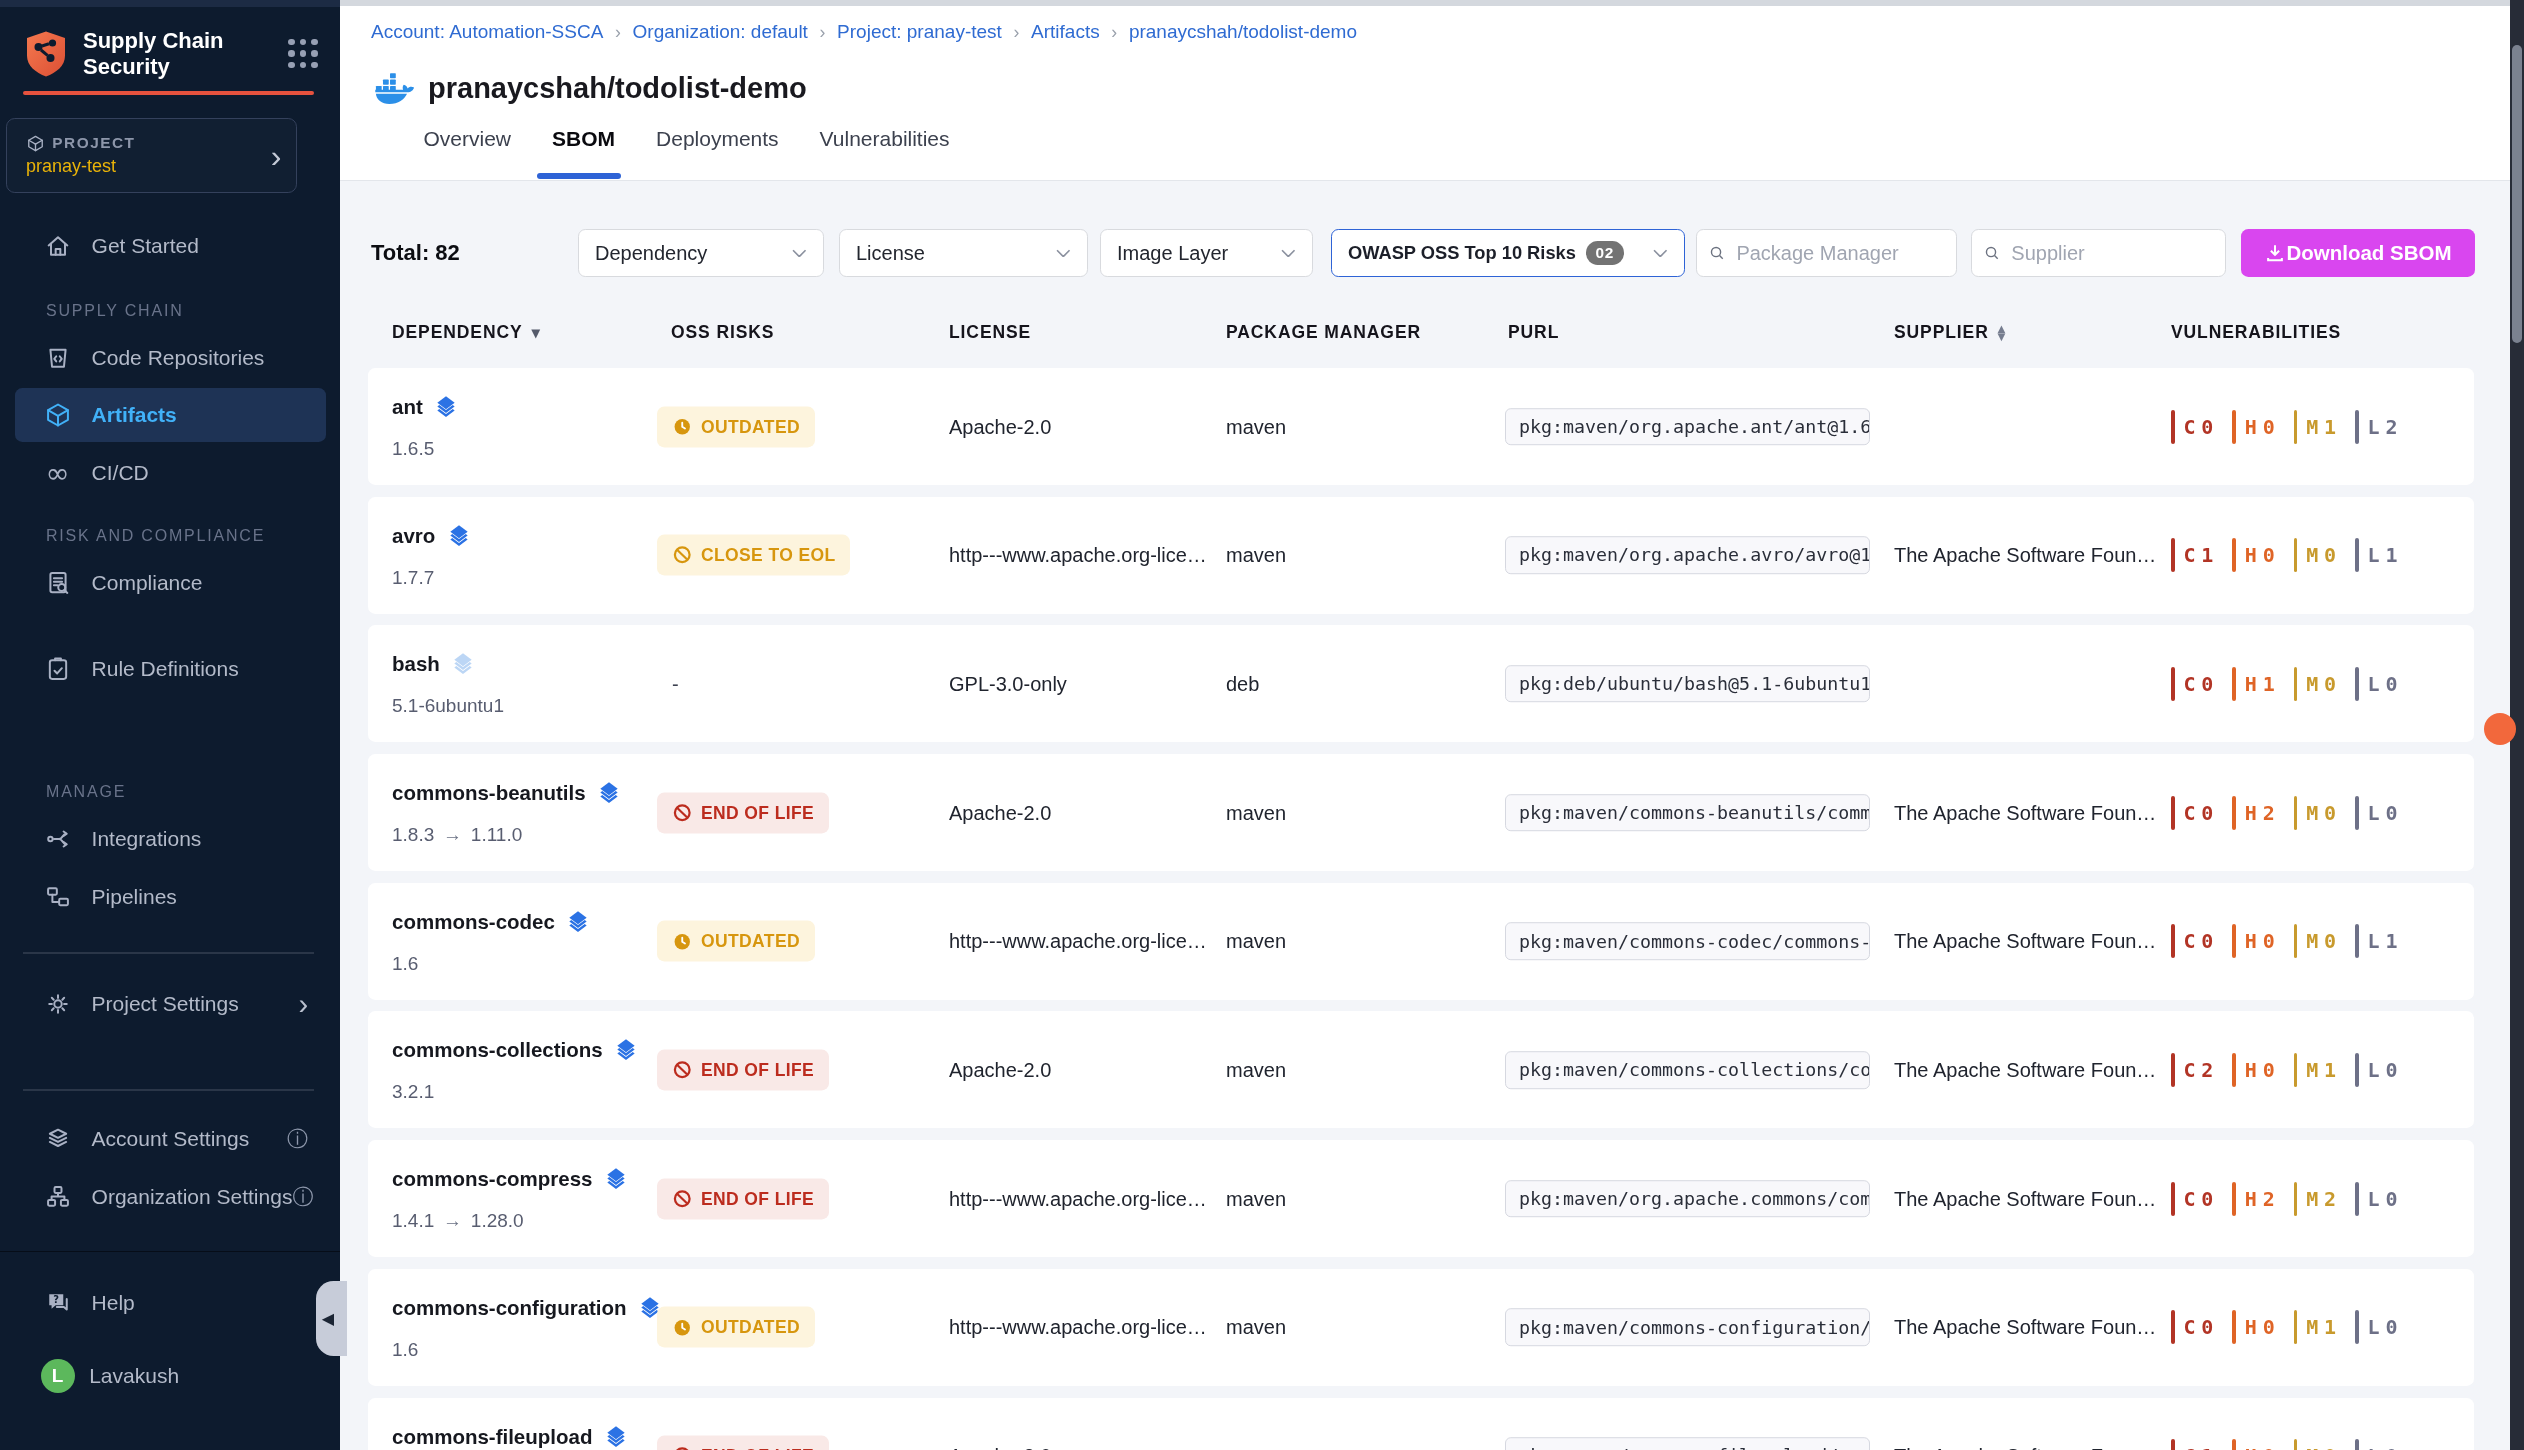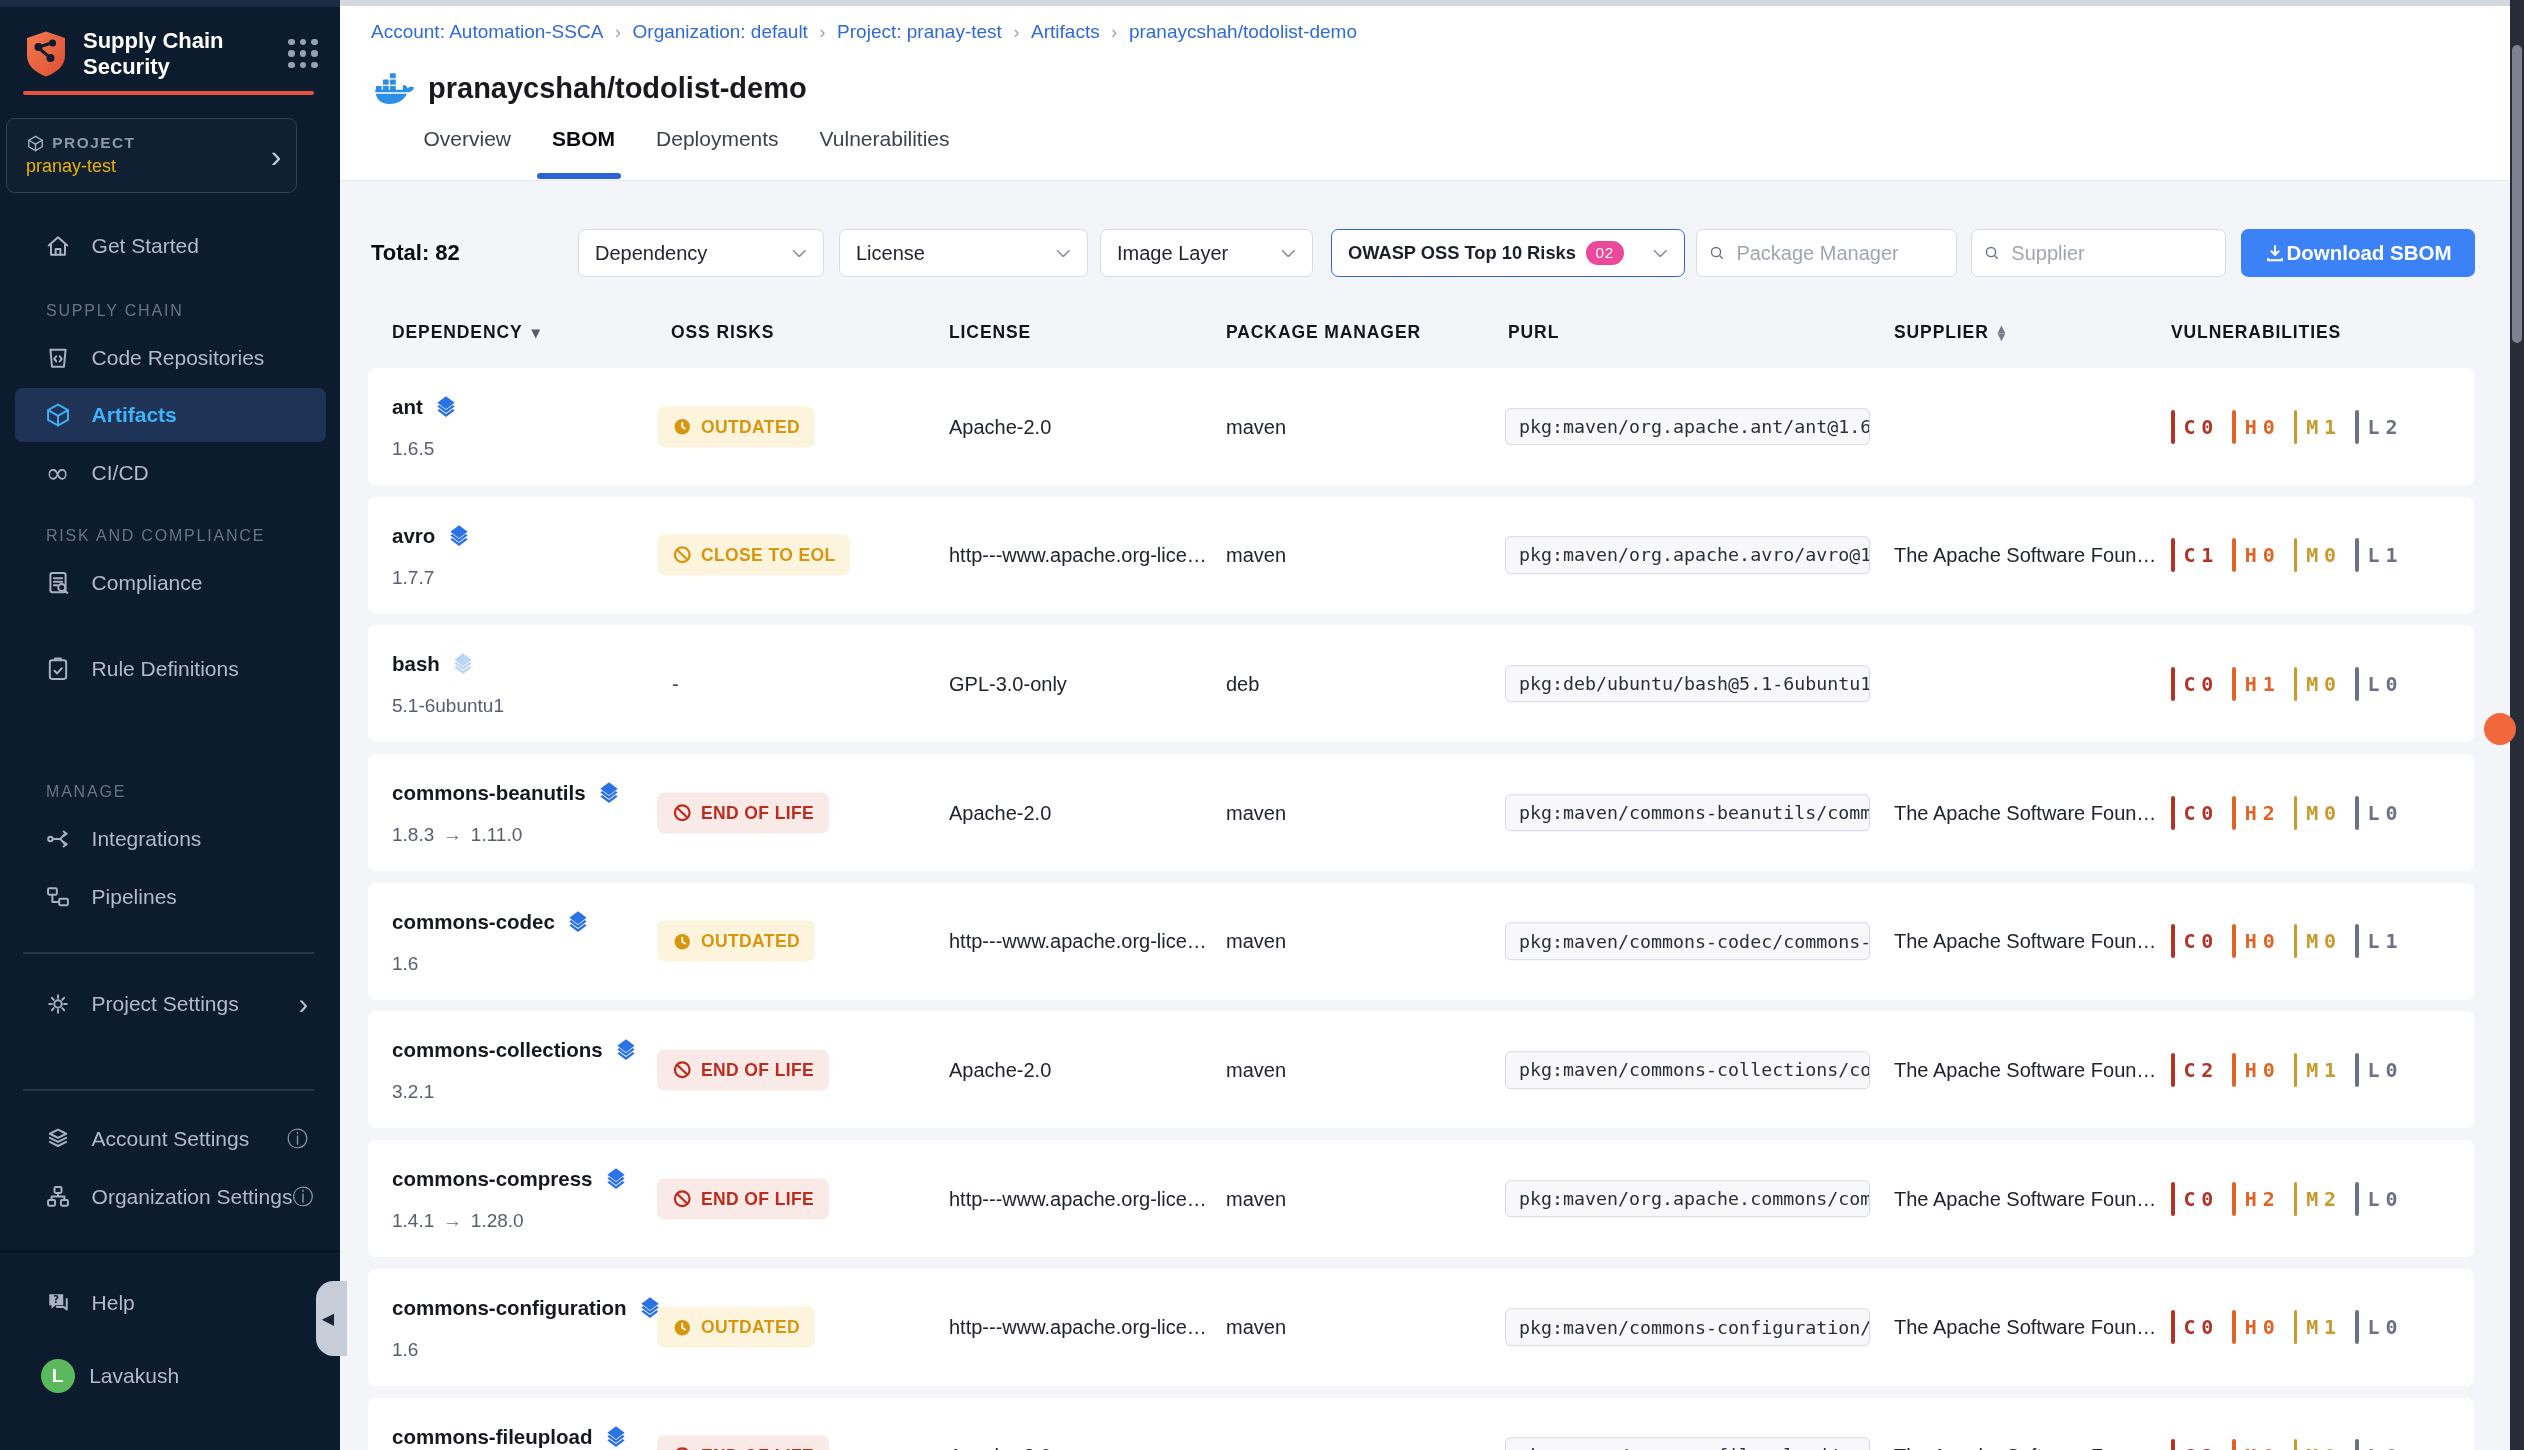--- a/index.html
+++ b/index.html
@@ -58,28 +58,28 @@
   .tab.active{color:#0a0a0f;font-weight:700;}
   .tab-underline{position:absolute;left:197px;top:173px;width:84px;height:5.8px;background:#2e63d6;border-radius:3.7px;}
 
   
   .toolbar{position:absolute;left:0;right:0;top:229px;height:48px;}
   .total{position:absolute;left:31px;line-height:48px;font-size:22px;font-weight:700;color:#0c0d12;}
   .select{position:absolute;height:48px;background:#fff;border:1.5px solid #d8dade;border-radius:7.3px;
     display:flex;align-items:center;padding:0 16px;font-size:20px;color:#23262f;cursor:pointer;}
   .select .chev-dn{margin-left:auto;}
   .select-owasp{border-color:#2e63d6;font-weight:700;font-size:18.3px;color:#1c1f29;}
-  .owasp-badge{margin-left:10.2px;background:#ec4899;color:#fff;border-radius:11.7px;font-size:15.4px;
-    font-weight:400;padding:2.9px 9.5px;letter-spacing:0.7px;}
+  .owasp-badge{margin-left:10.2px;background:#737373;color:#fff;border-radius:11.7px;font-size:15.4px;
+    font-weight:700;padding:2.9px 9.5px;letter-spacing:0.7px;}
   .searchbox{position:absolute;height:48px;background:#fff;border:1.5px solid #d8dade;border-radius:7.3px;
     display:flex;align-items:center;padding:0 11.7px;gap:8.8px;}
   .searchbox input{border:none;outline:none;font-size:20px;color:#23262f;width:100%;background:transparent;
     font-family:"Liberation Sans",sans-serif;}
   .searchbox input::placeholder{color:#a0a5b1;}
-  .dl-btn{position:absolute;left:1901px;width:234px;height:48px;background:#3b82f6;border:none;border-radius:7.3px;
+  .dl-btn{position:absolute;left:1901px;width:234px;height:48px;background:#d946ef;border:none;border-radius:7.3px;
     color:#fff;font-size:20.5px;font-weight:600;display:flex;align-items:center;justify-content:center;gap:0;cursor:pointer;
     font-family:"Liberation Sans",sans-serif;}
 
   
   .thead{position:absolute;left:28px;right:50px;top:322px;height:29px;font-size:17.5px;font-weight:700;
     letter-spacing:0.9px;color:#15141c;}
   .th{position:absolute;top:0;display:flex;align-items:center;gap:8.8px;cursor:pointer;white-space:nowrap;}
   .sort-down{font-family:"DejaVu Sans",sans-serif;font-size:11.7px;color:#555b6b;}
   .sort-both{display:flex;flex-direction:column;line-height:8px;font-family:"DejaVu Sans",sans-serif;
     font-size:10.2px;color:#767d8f;}

